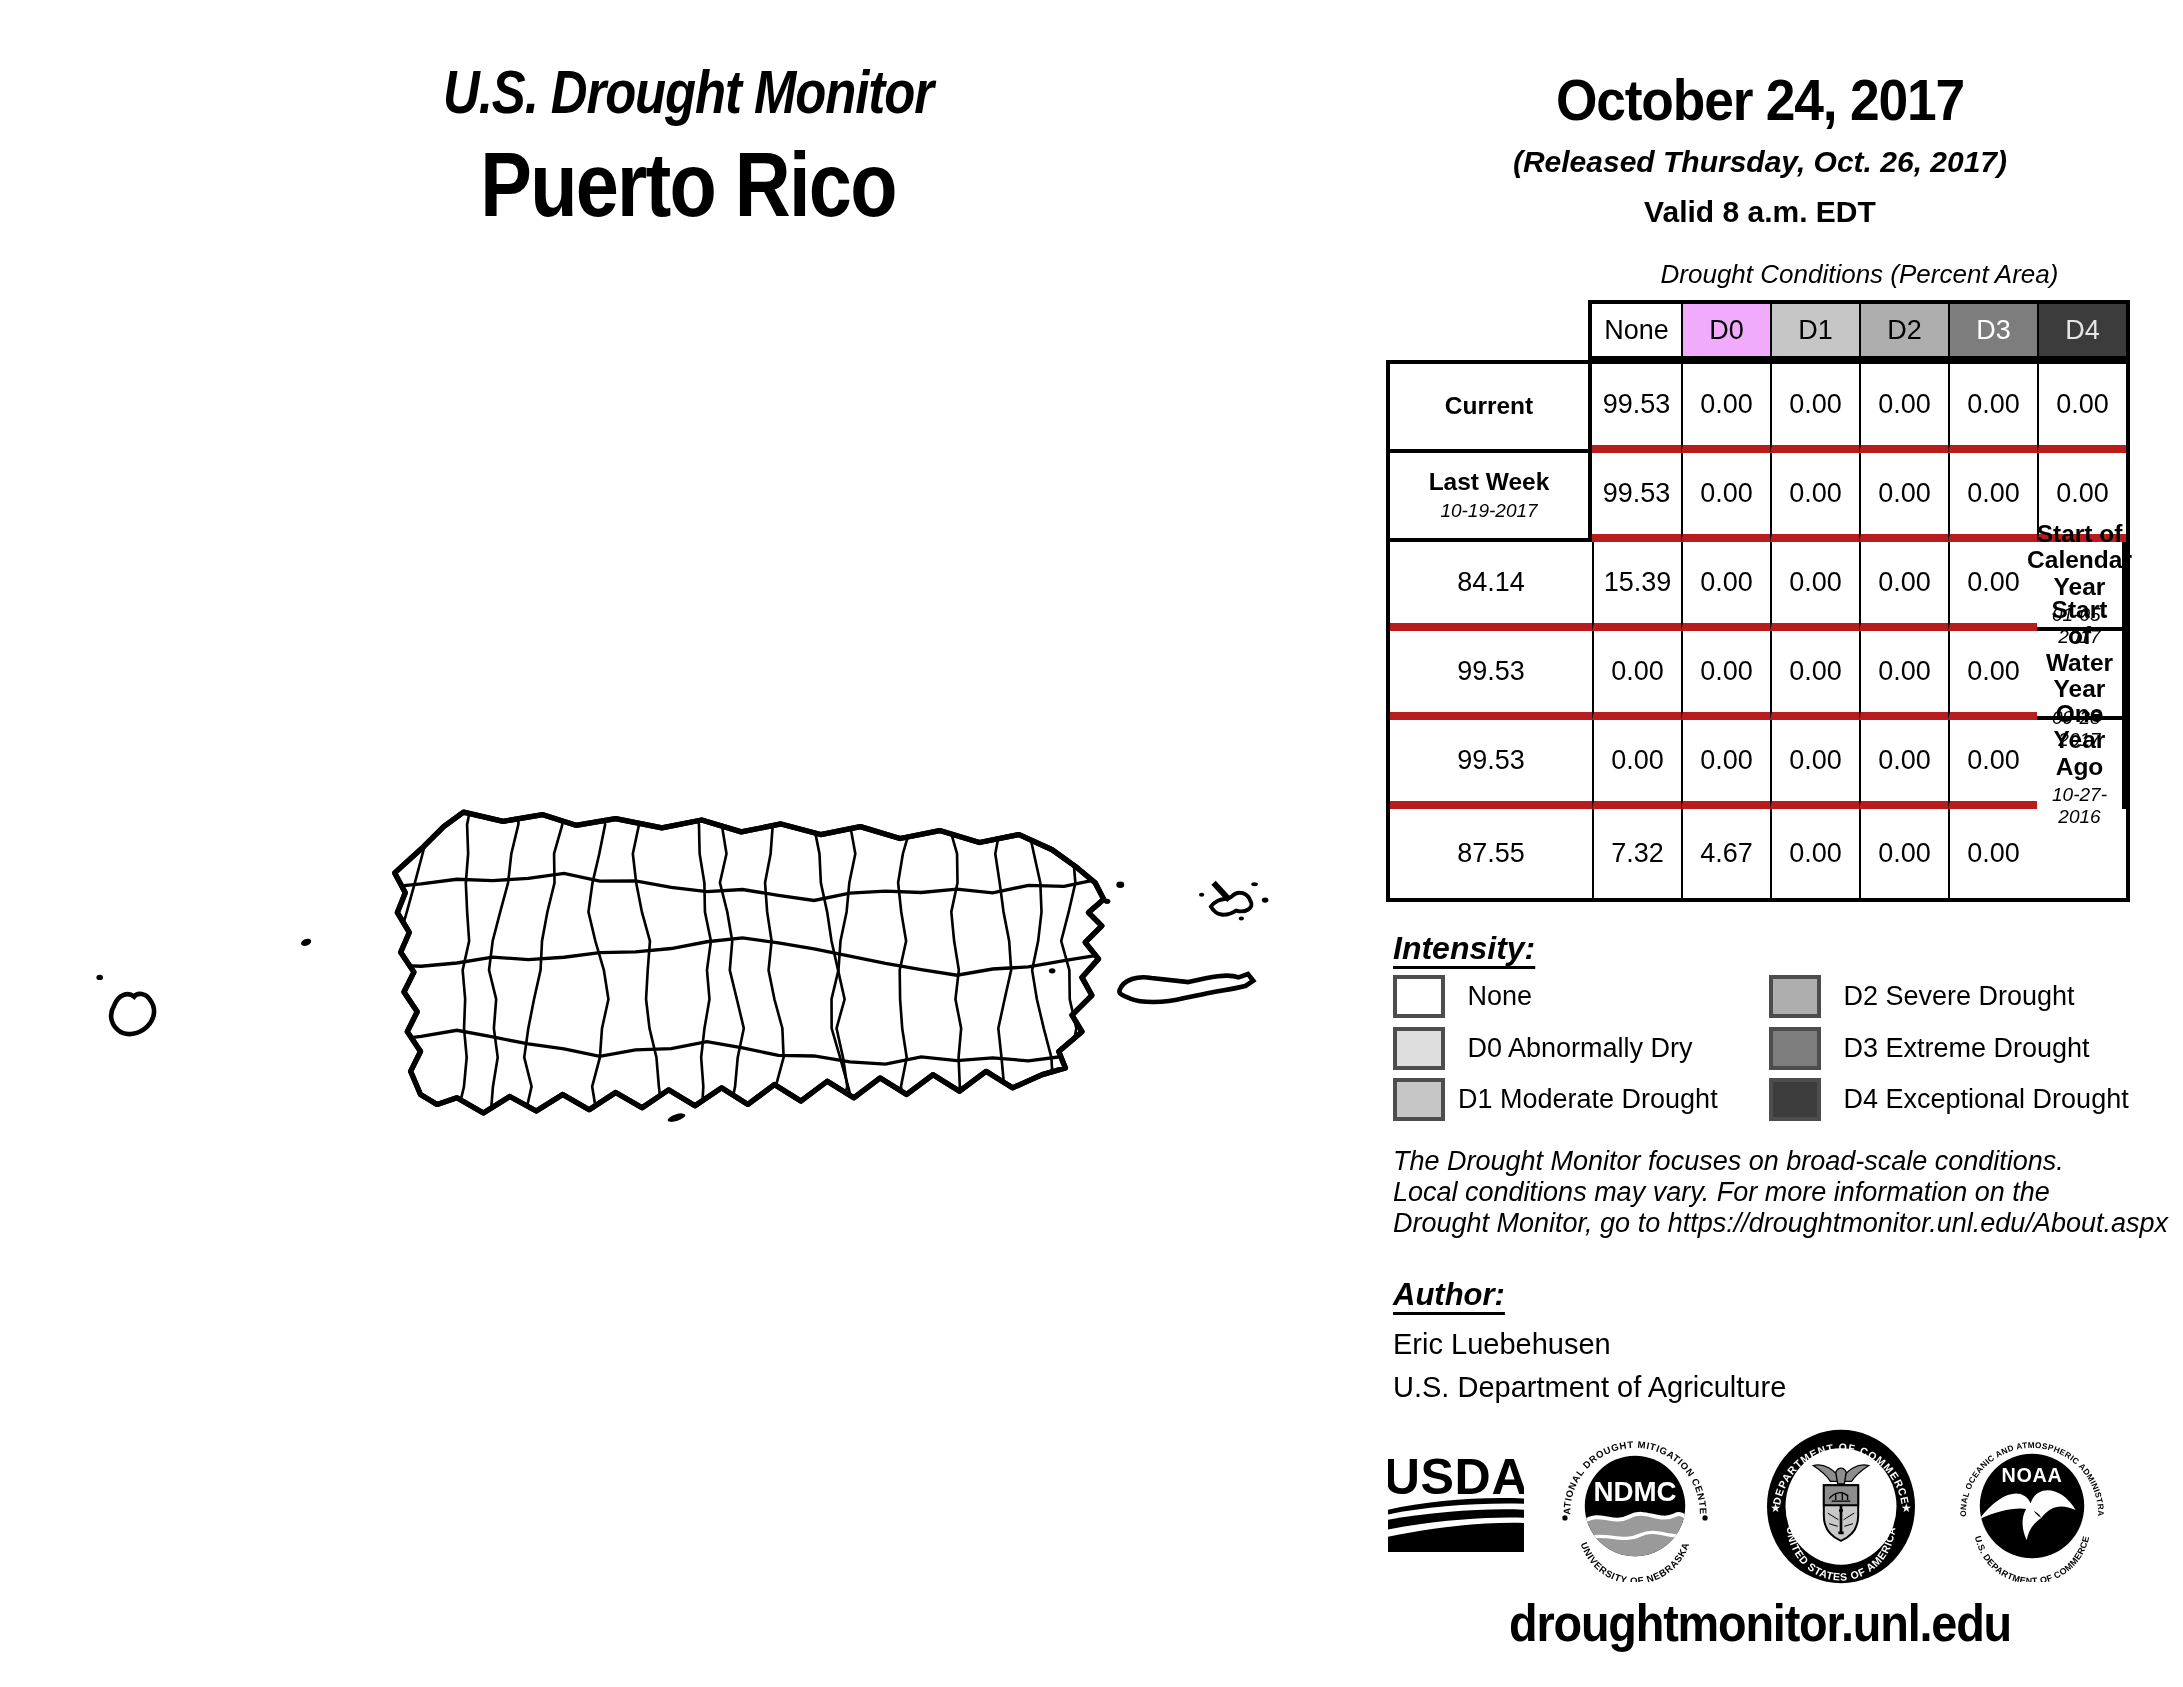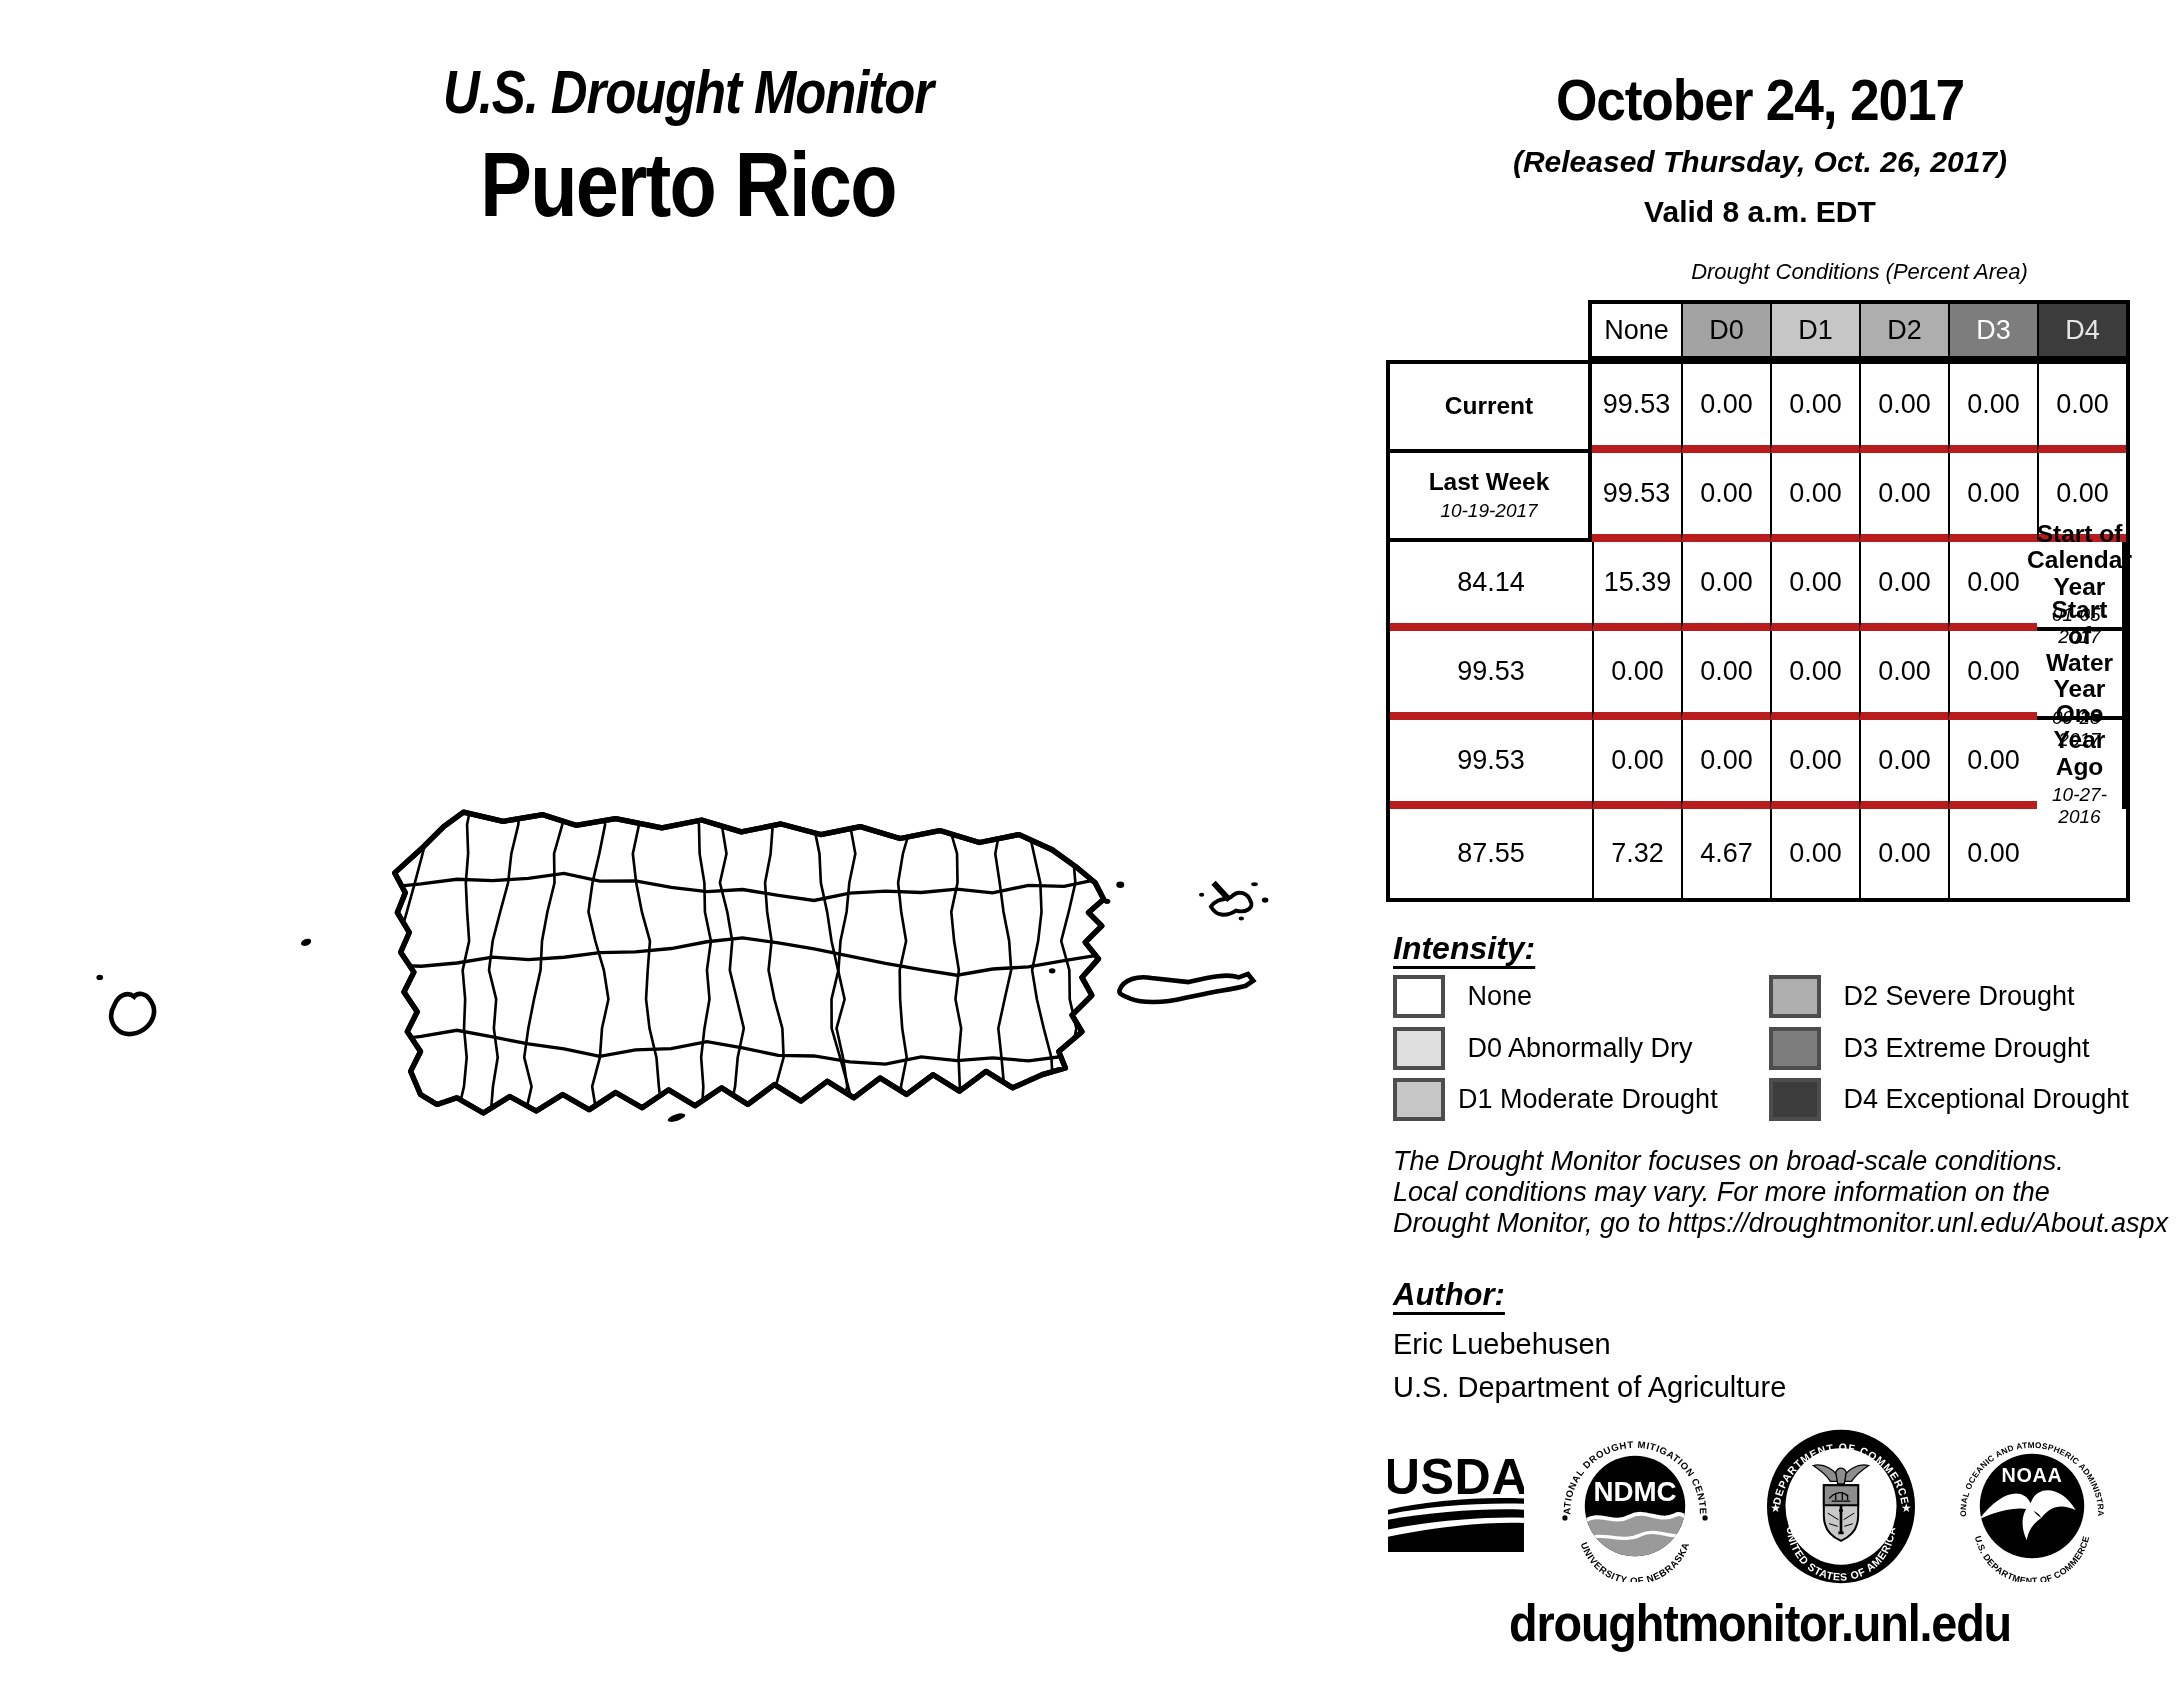--- a/index.html
+++ b/index.html
@@ -11,21 +11,21 @@
   .t1 { left:238px; top:56px; width:900px; text-align:center; font-size:62px; font-weight:bold; font-style:italic; transform:scaleX(.82); letter-spacing:-1.3px; }
   .t2 { left:238px; top:134px; width:900px; text-align:center; font-size:90px; font-weight:bold; transform:scaleX(.86); letter-spacing:-2px; }
 
   
   .dateblk { left:1416px; top:66px; width:688px; text-align:center; }
   .d-main { font-size:58px; font-weight:bold; transform:scaleX(.92); letter-spacing:-1.3px; }
   .d-rel  { margin-top:12px; font-size:30px; font-weight:bold; font-style:italic; }
   .d-val  { margin-top:16px; font-size:30px; font-weight:bold; }
 
   
-  .tbl-title { left:1588px; top:259px; width:543px; text-align:center; font-size:22px; font-style:italic; }
+  .tbl-title { left:1588px; top:259px; width:543px; text-align:center; font-size:26px; font-style:italic; }
   .dmtable { left:1386px; top:300px; }
   .dm-header { margin-left:202px; display:flex; border:4.6px solid #000; width:fit-content; }
   .hcell { width:89px; height:52px; display:flex; align-items:center; justify-content:center; font-size:27px; border-left:2.6px solid #000; }
   .hcell:first-child { border-left:none; }
   .dm-body { display:grid; grid-template-columns:202px repeat(6,89px); border:4.6px solid #000; width:fit-content; }
   .rlabel { border-right:4.6px solid #000; border-bottom:4px solid #000; height:89px; display:flex; flex-direction:column; align-items:center; justify-content:center; text-align:center; padding:0 6.6px; }
   .rl-main { font-size:24.5px; font-weight:bold; line-height:26.5px; }
   .rl-date { font-size:19px; font-style:italic; margin-top:4px; }
   .dcell { border-left:2.6px solid #000; border-bottom:8px solid #b91c1c; height:89px; display:flex; align-items:center; justify-content:center; font-size:27px; }
   .dcell.c0 { border-left:none; }
@@ -113,21 +113,21 @@
   <path d="M1602,322 C1608,306 1630,300 1650,304 L1706,310 C1740,302 1766,297 1782,303 L1796,298 L1804,308 L1792,316 C1778,320 1748,324 1730,328 L1700,334 C1668,342 1636,342 1618,335 C1606,330 1600,328 1602,322 Z" fill="#fff" stroke="#000" stroke-width="7"></path>
 
   <ellipse cx="932" cy="515" rx="14" ry="5" fill="#000" transform="rotate(-18 932 515)"></ellipse>
 </svg>
 
 <div class="abs tbl-title">Drought Conditions (Percent Area)</div>
 
 <div class="abs dmtable">
   <div class="dm-header">
     <div class="hcell" style="background-color: rgb(255, 255, 255); color: rgb(0, 0, 0);">None</div>
-    <div class="hcell" style="background-color: #a3a3a3; color: rgb(0, 0, 0);">D0</div>
+    <div class="hcell" style="background-color: #f0abfc; color: rgb(0, 0, 0);">D0</div>
     <div class="hcell" style="background-color: rgb(198, 198, 198); color: #000000;">D1</div>
     <div class="hcell" style="background-color: rgb(174, 174, 174); color: rgb(0, 0, 0);">D2</div>
     <div class="hcell" style="background-color: rgb(125, 125, 125); color: rgb(255, 255, 255);">D3</div>
     <div class="hcell" style="background-color: rgb(60, 60, 60); color: #e5e5e5;">D4</div>
   </div>
 
   <div class="dm-body">
 
     <div class="rlabel">
         <div class="rl-main">Current</div>

